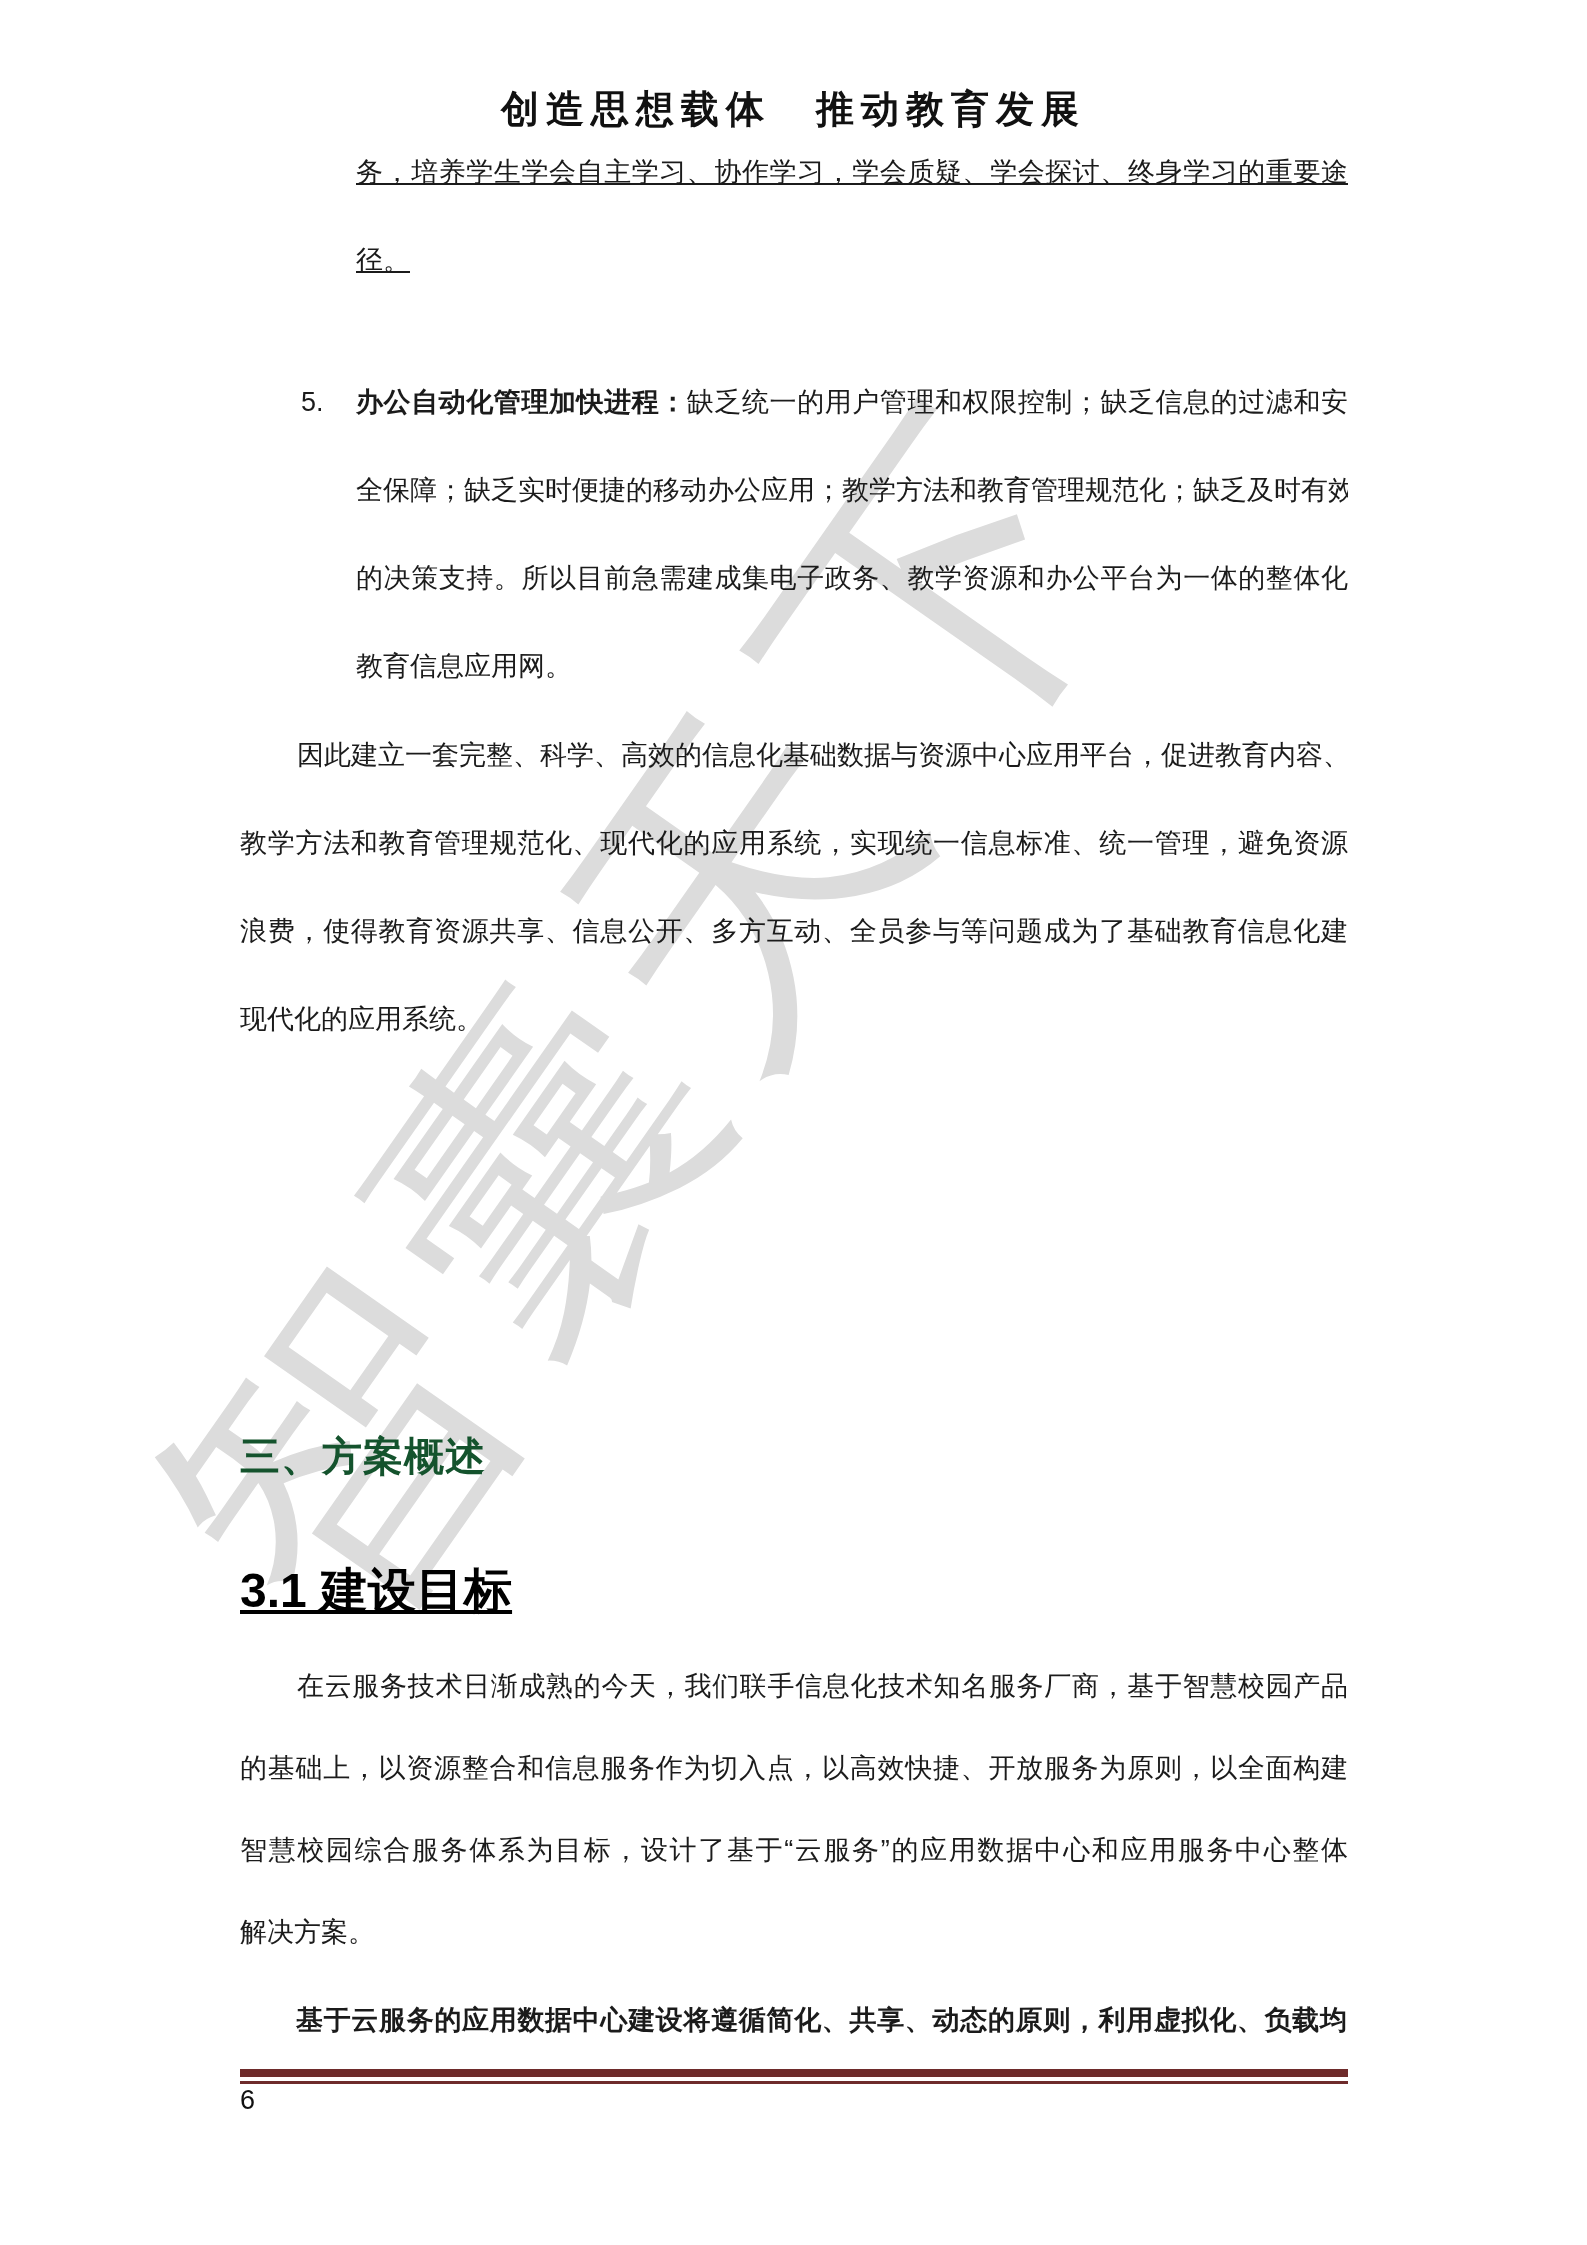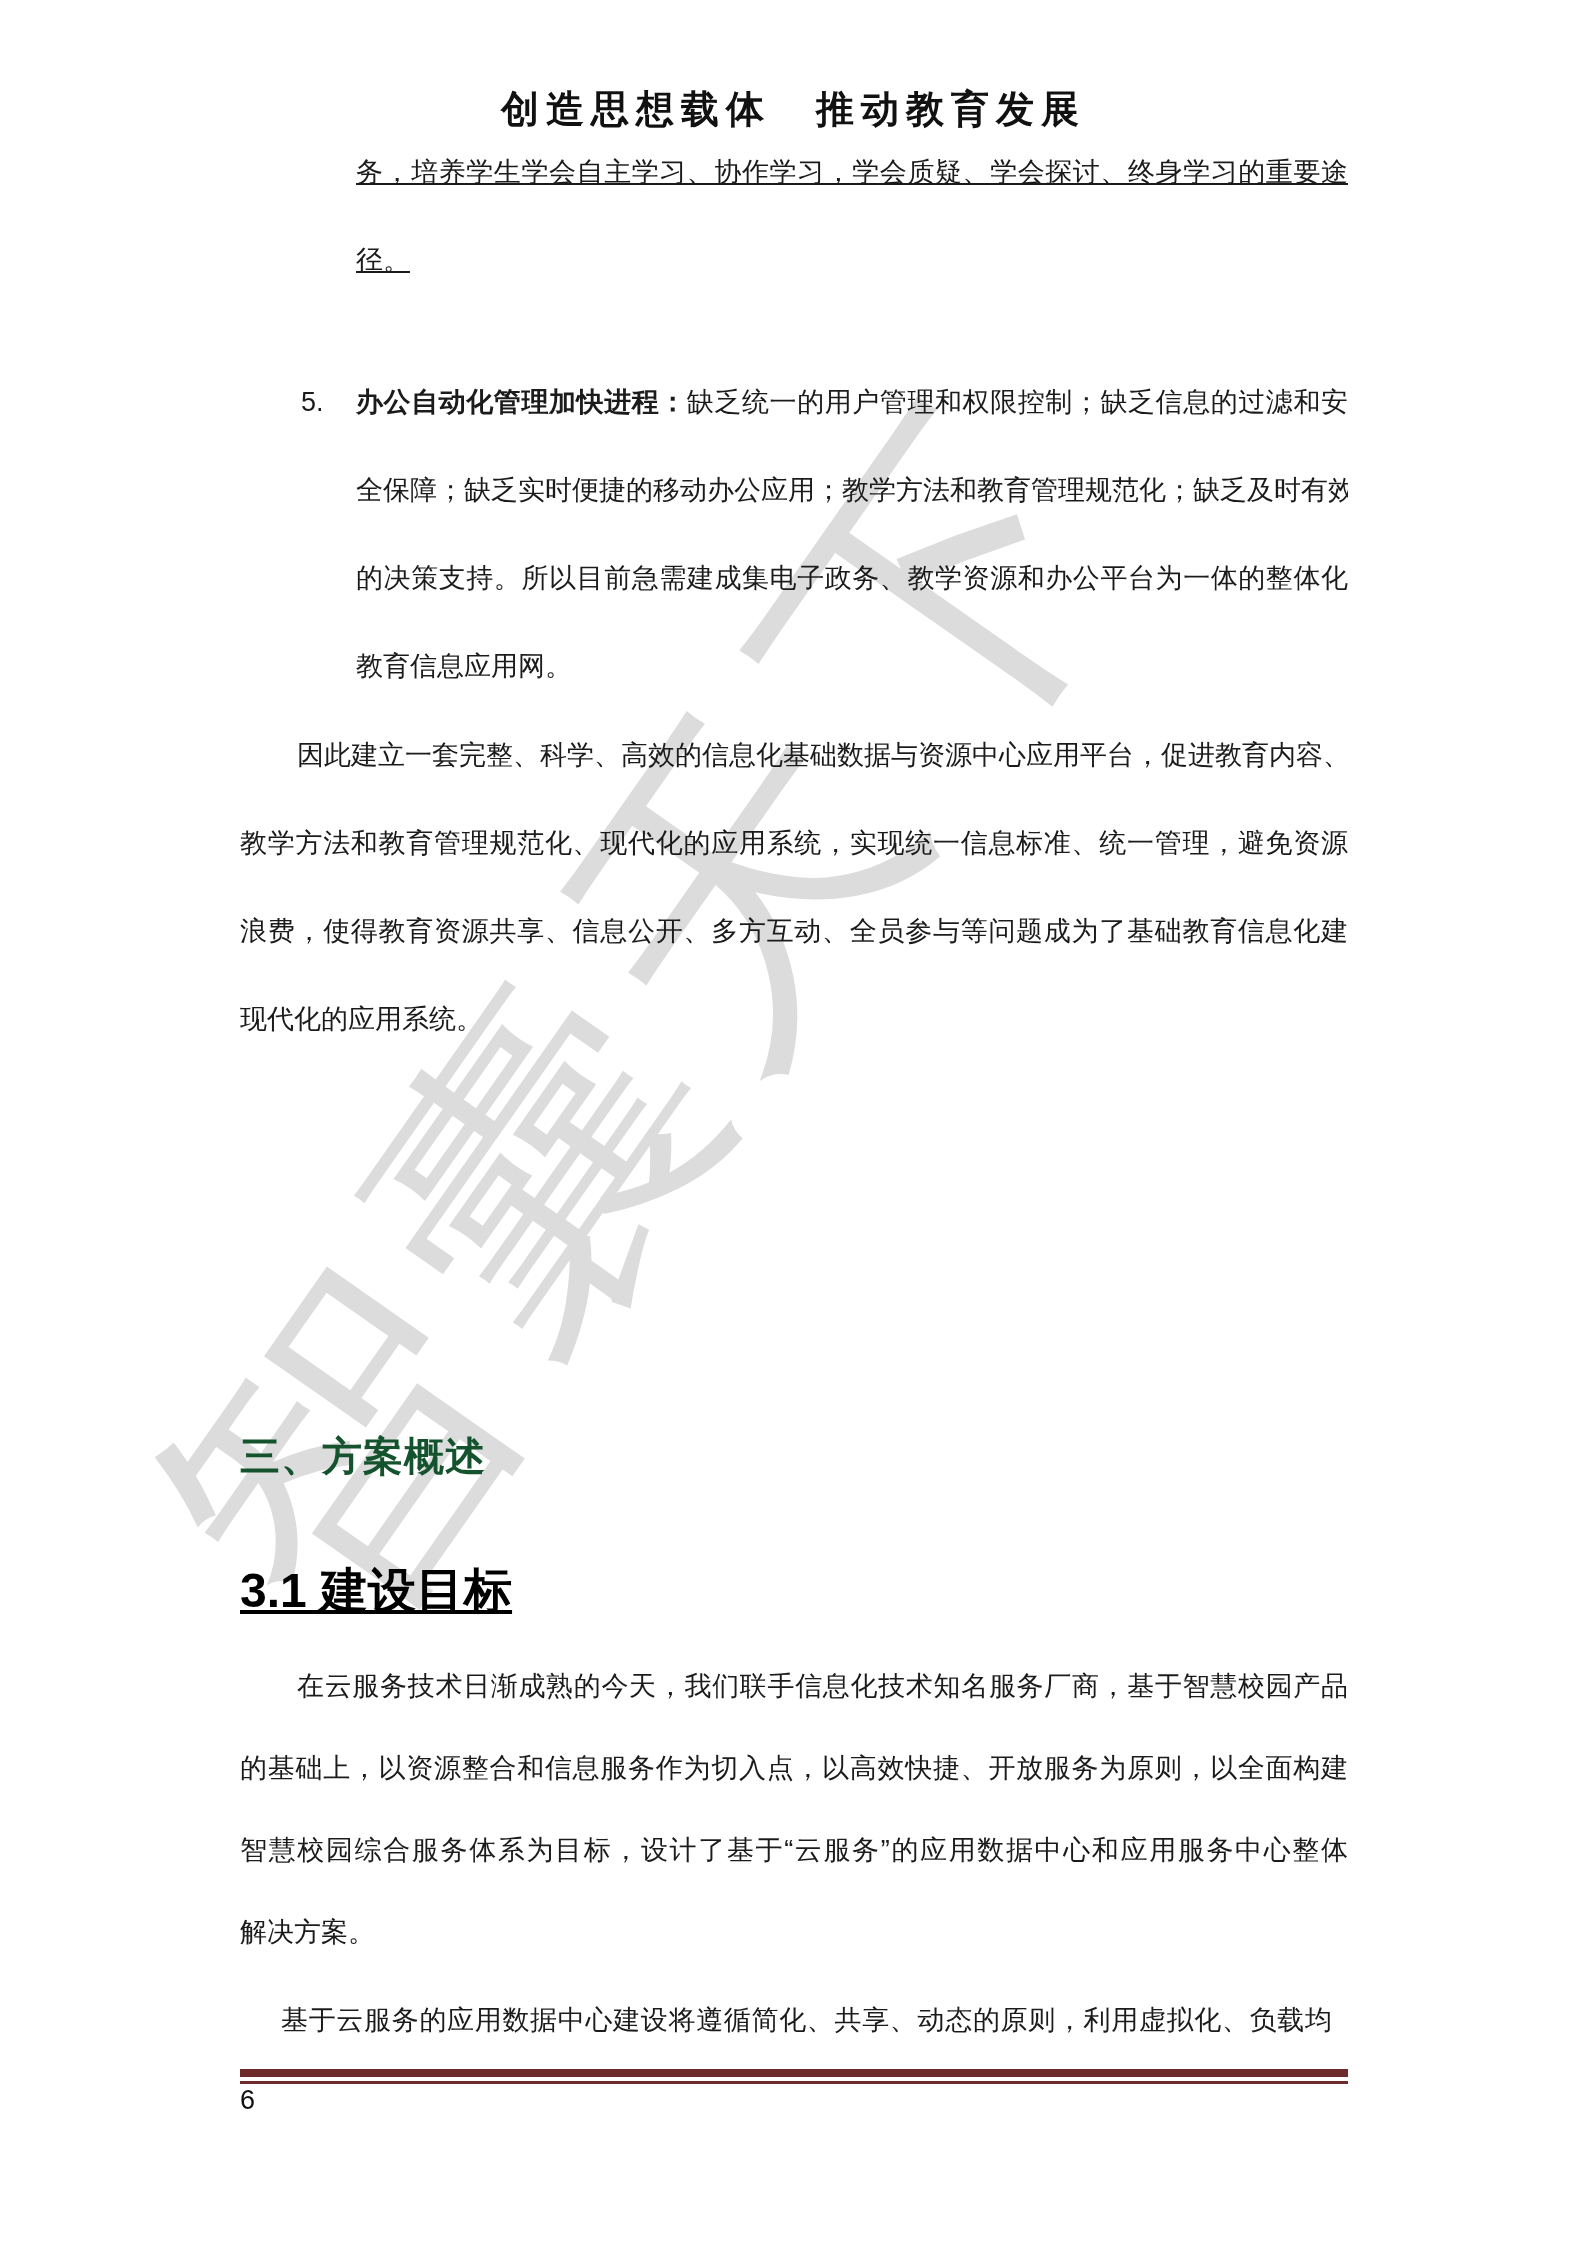--- a/index.html
+++ b/index.html
@@ -63,21 +63,21 @@
     font-size: 27px;
   }
   .lead { font-weight: bold; }
 
   .block-c { left: 240px; width: 1108px; top: 711px; }
   .block-c .bline { height: 88px; line-height: 88px; }
 
   .block-d { left: 240px; width: 1108px; top: 1645px; }
   .block-d .bline { height: 82px; line-height: 82px; }
 
-  .block-e { left: 224px; width: 1108px; top: 1979px; }
+  .block-e { left: 239px; width: 1108px; top: 1979px; font-weight: bold; }
   .block-e .bline { height: 82px; line-height: 82px; }
 
   .indent { padding-left: 57px; }
 
   .heading-1 {
     left: 240px; top: 1424px;
     font-size: 40px; font-weight: bold; color: #14532d;
     line-height: 64px; white-space: nowrap;
     letter-spacing: 1px;
     text-align: center;

